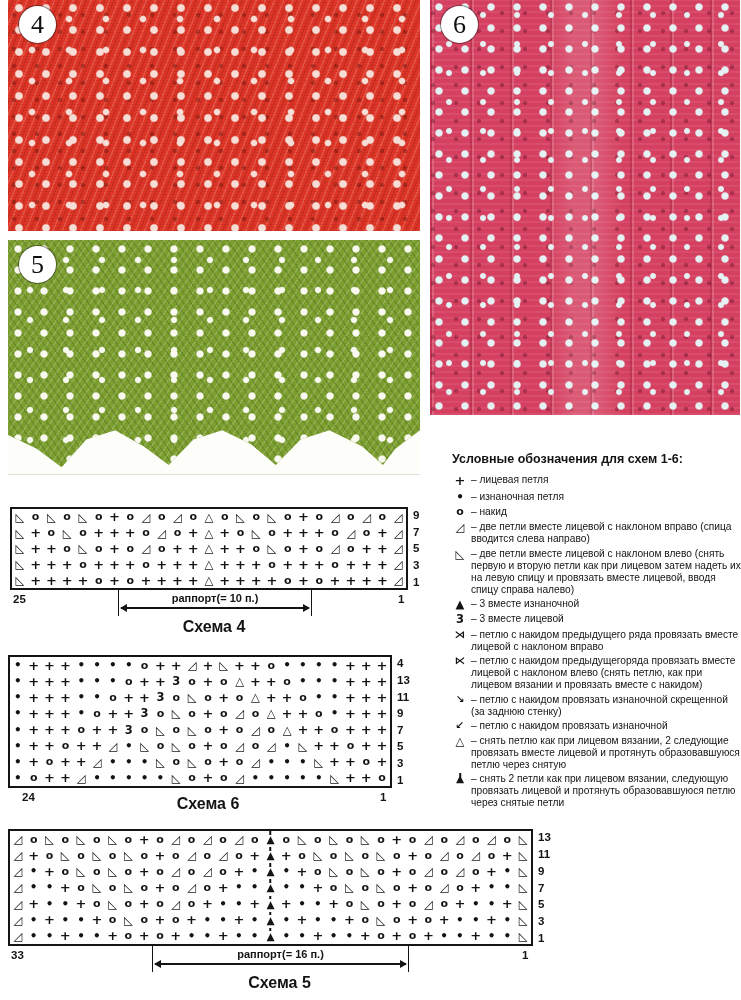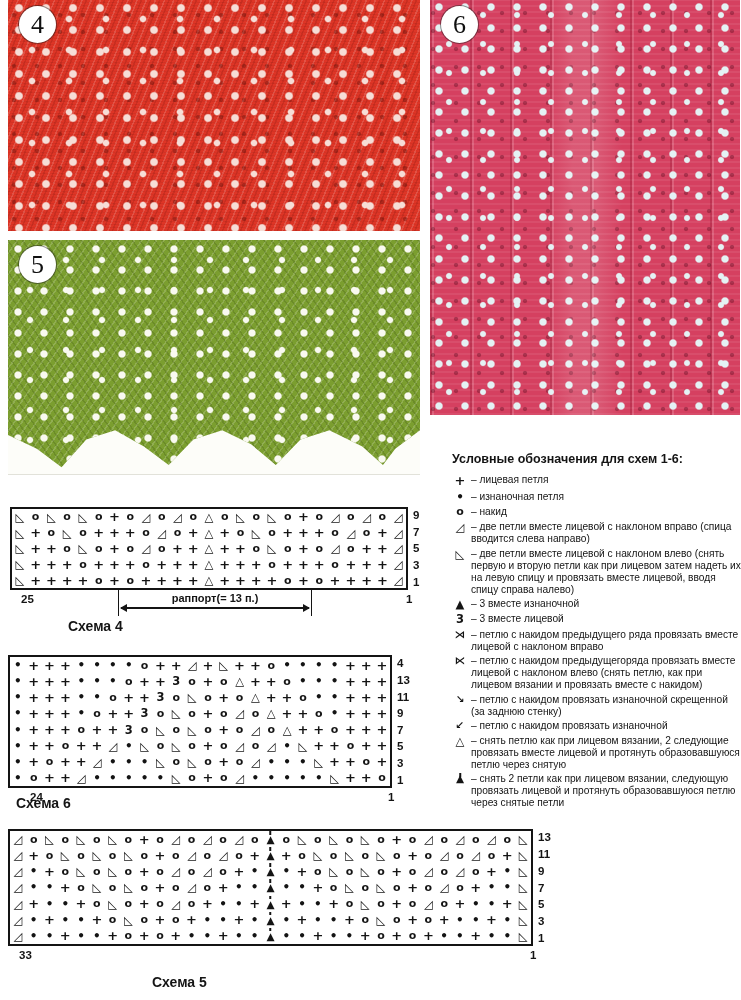--- a/index.html
+++ b/index.html
@@ -68,30 +68,30 @@
   .c-plus{font-size:13px;}
   .c-dot{font-size:12px;}
   .c-yo{font-size:11px;}
   .c-tri{font-size:11.5px;}
   .c-three{font-size:11.5px;}
   .c-cdd{position:relative;font-size:10.5px;}
   .c-cdd::after{content:'';position:absolute;left:50%;top:0;transform:translateX(-50%);
                 width:1.5px;height:3.5px;background:#141414;}
   .row-nums{position:absolute;top:0;display:flex;flex-direction:column;}
   .row-num{flex:1;display:flex;align-items:center;font-size:11.5px;font-weight:bold;}
-  .corner-num{position:absolute;font-size:11.5px;font-weight:bold;margin-left:8px;}
+  .corner-num{position:absolute;font-size:11.5px;font-weight:bold;}
   .rapport{position:absolute;border-left:1.5px solid #141414;border-right:1.5px solid #141414;}
   .rapport-label{position:absolute;top:2px;left:0;right:0;text-align:center;
                  font-size:11px;font-weight:bold;}
   .rapport-arrow{position:absolute;left:2px;right:2px;top:17px;height:1.5px;background:#141414;}
   .rapport-arrow::before,.rapport-arrow::after{content:'';position:absolute;top:-3.25px;
       border-top:4px solid transparent;border-bottom:4px solid transparent;}
   .rapport-arrow::before{left:-1px;border-right:7px solid #141414;}
   .rapport-arrow::after{right:-1px;border-left:7px solid #141414;}
-  .chart-title{position:absolute;text-align:left;font-size:14px;font-weight:bold;}
+  .chart-title{position:absolute;text-align:center;font-size:16px;font-weight:bold;}
 </style>
 </head>
 <body>
 
 <div class="page">
 
   <div class="photo photo-4" style="--base: #de3526; --hole: #f6ddd6; --shade: #8e150c;">
     <div class="fabric fabric-red"></div>
     <div class="badge">
       <span>4</span>
@@ -301,21 +301,21 @@
     <div class="row-nums" style="left:403px;height:83px;">
         <div class="row-num">9</div>
         <div class="row-num">7</div>
         <div class="row-num">5</div>
         <div class="row-num">3</div>
         <div class="row-num">1</div>
       </div>
     <div class="corner-num" style="left:3px;top:86px;">25</div>
     <div class="corner-num" style="left:388px;top:86px;">1</div>
     <div class="rapport" style="left:108px;top:83px;width:192px;height:26px;">
-      <div class="rapport-label">раппорт(= 13 п.)</div>
+      <div class="rapport-label">раппорт(= 10 п.)</div>
       <div class="rapport-arrow"></div>
     </div>
     <div class="chart-title" style="left:58px;top:111px;width:292px;">Схема 4</div>
   </div>
 
   <div class="chart" style="left:8px;top:655px;width:420px;height:160px;">
     <div class="grid" style="left: 0px; top: 0px; width: 384px; height: 133px; grid-template-columns: repeat(24, 1fr); grid-template-rows: repeat(8, 1fr);">
         <span class="cell c-dot">•</span>
         <span class="cell c-plus">+</span>
         <span class="cell c-plus">+</span>
@@ -762,16 +762,20 @@
         <div class="row-num">13</div>
         <div class="row-num">11</div>
         <div class="row-num">9</div>
         <div class="row-num">7</div>
         <div class="row-num">5</div>
         <div class="row-num">3</div>
         <div class="row-num">1</div>
       </div>
     <div class="corner-num" style="left:3px;top:120px;text-align:right;">33</div>
     <div class="corner-num" style="left:514px;top:120px;">1</div>
+    <div class="rapport" style="left:144px;top:117px;width:255px;height:26px;">
+      <div class="rapport-label">раппорт(= 16 п.)</div>
+      <div class="rapport-arrow"></div>
+    </div>
     <div class="chart-title" style="left:144px;top:145px;width:255px;">Схема 5</div>
   </div>
 
 </div>
 
 </body></html>

